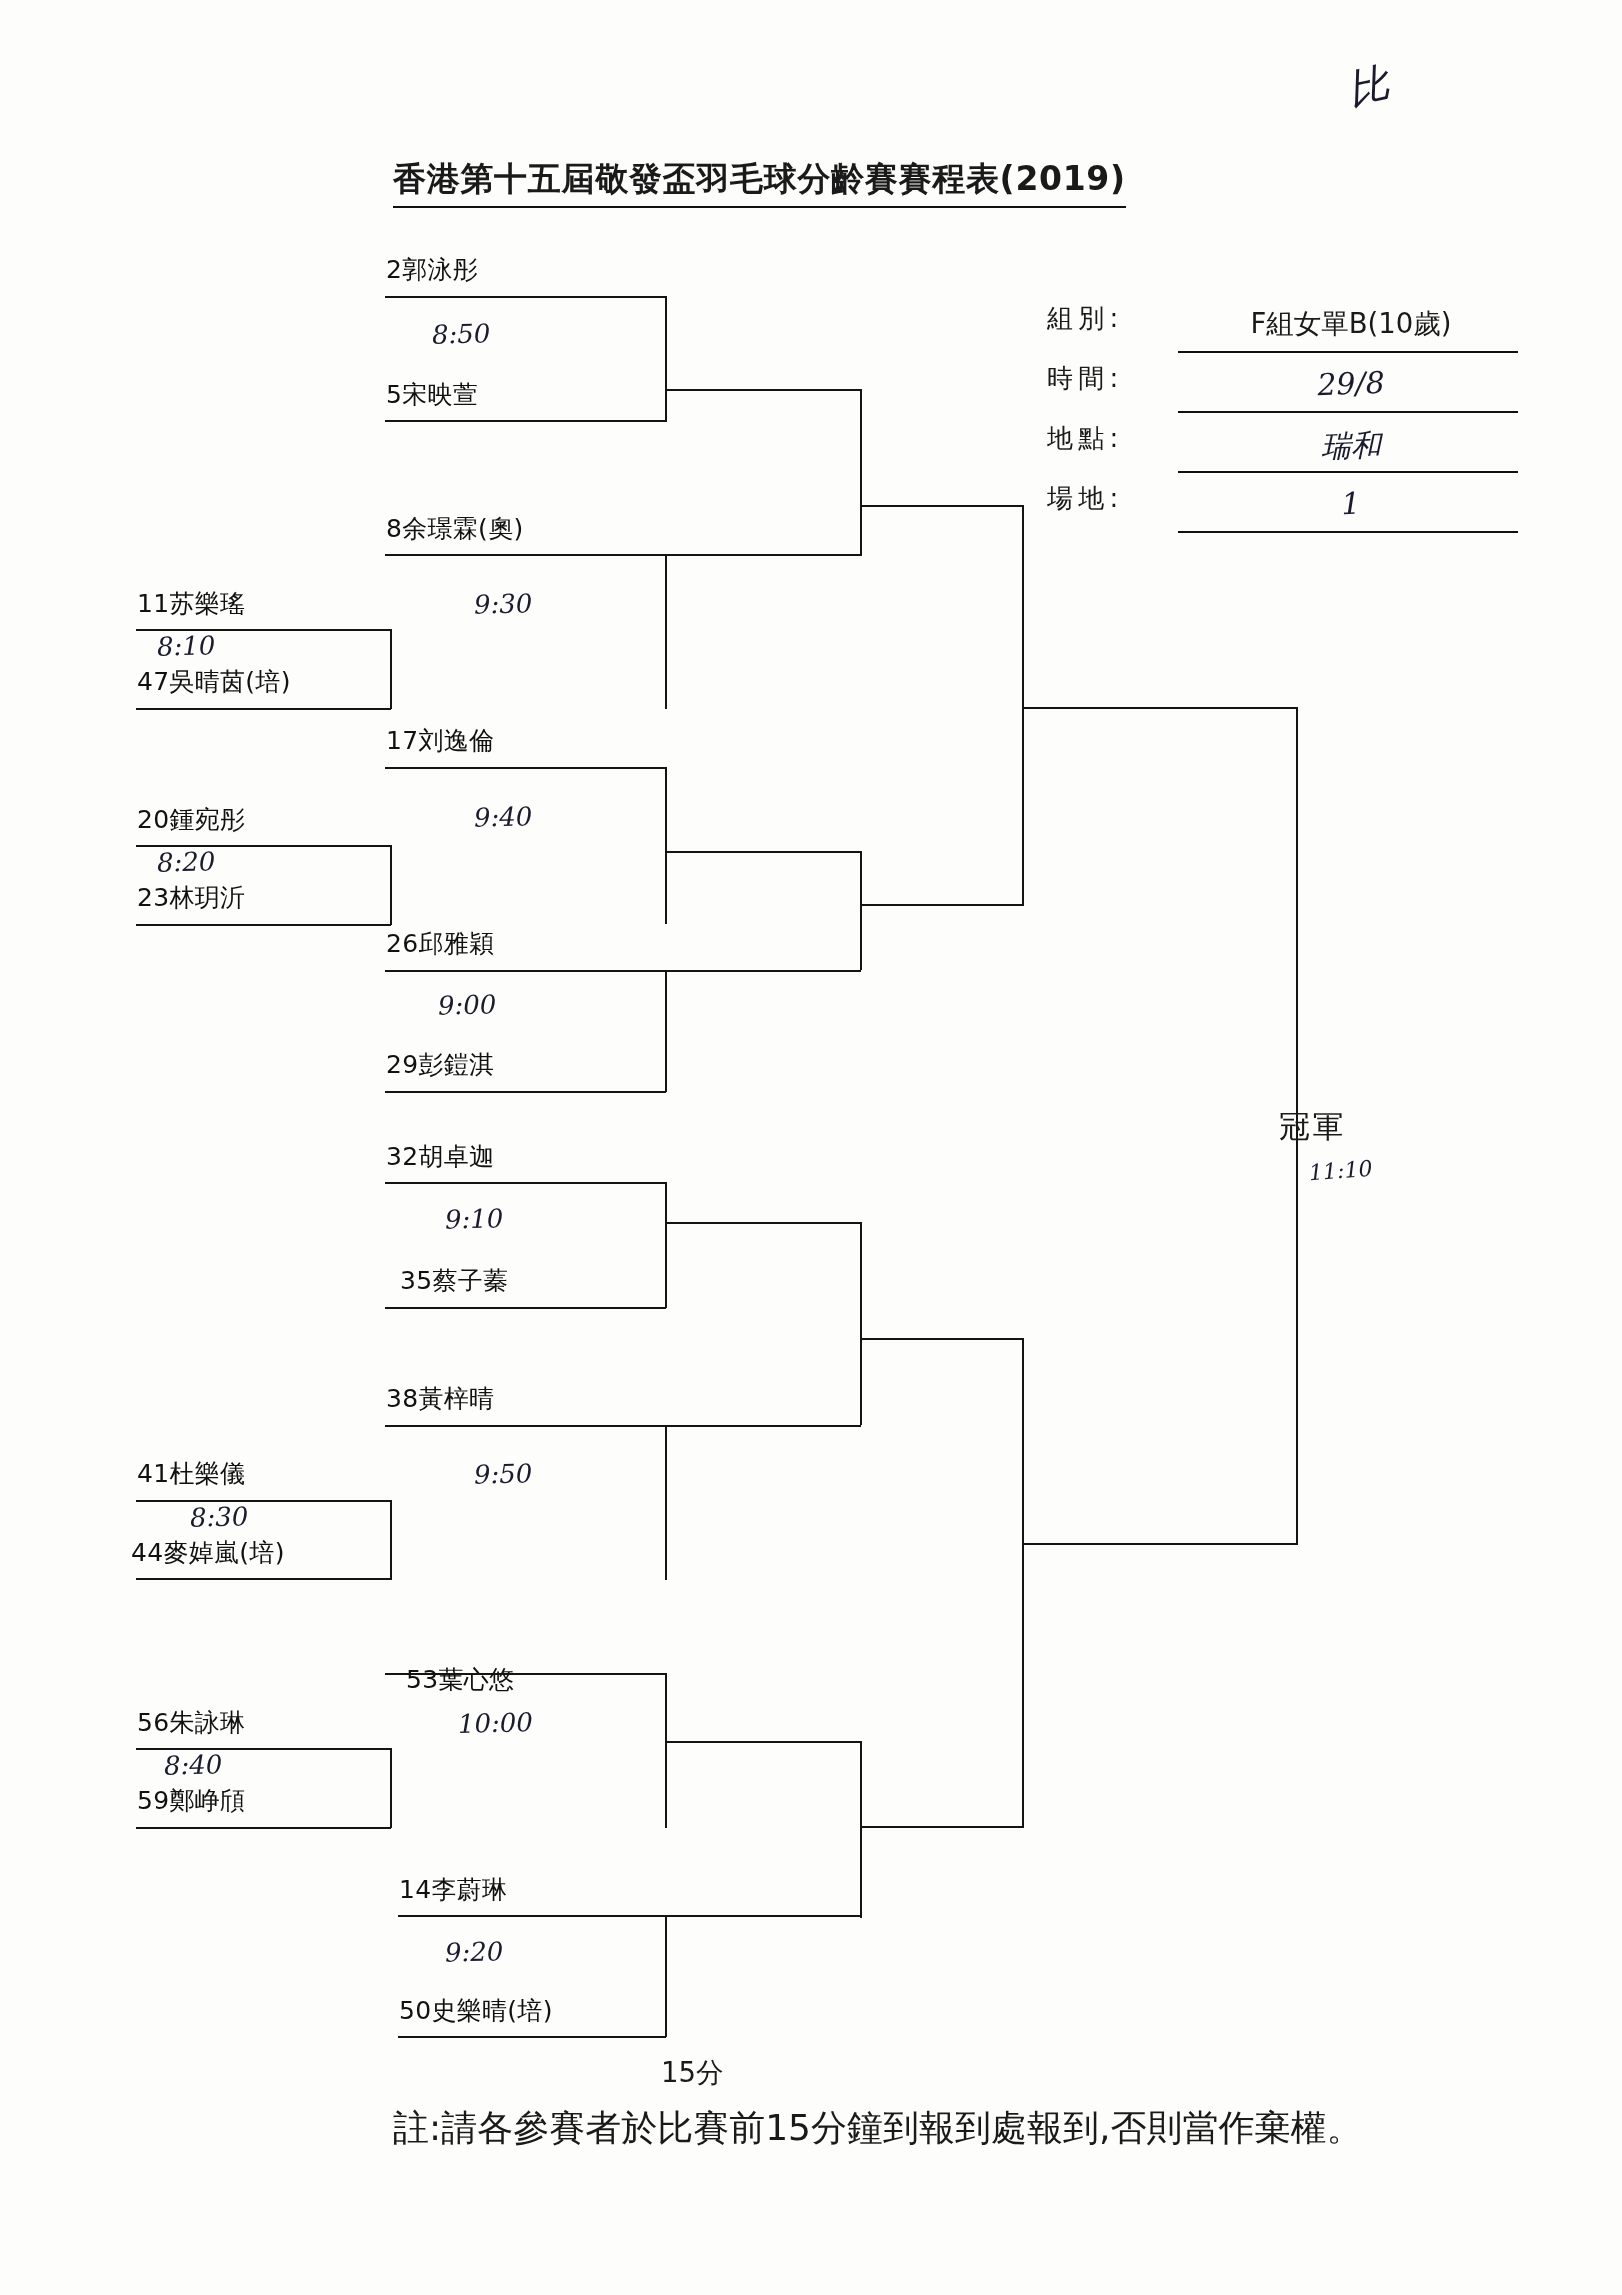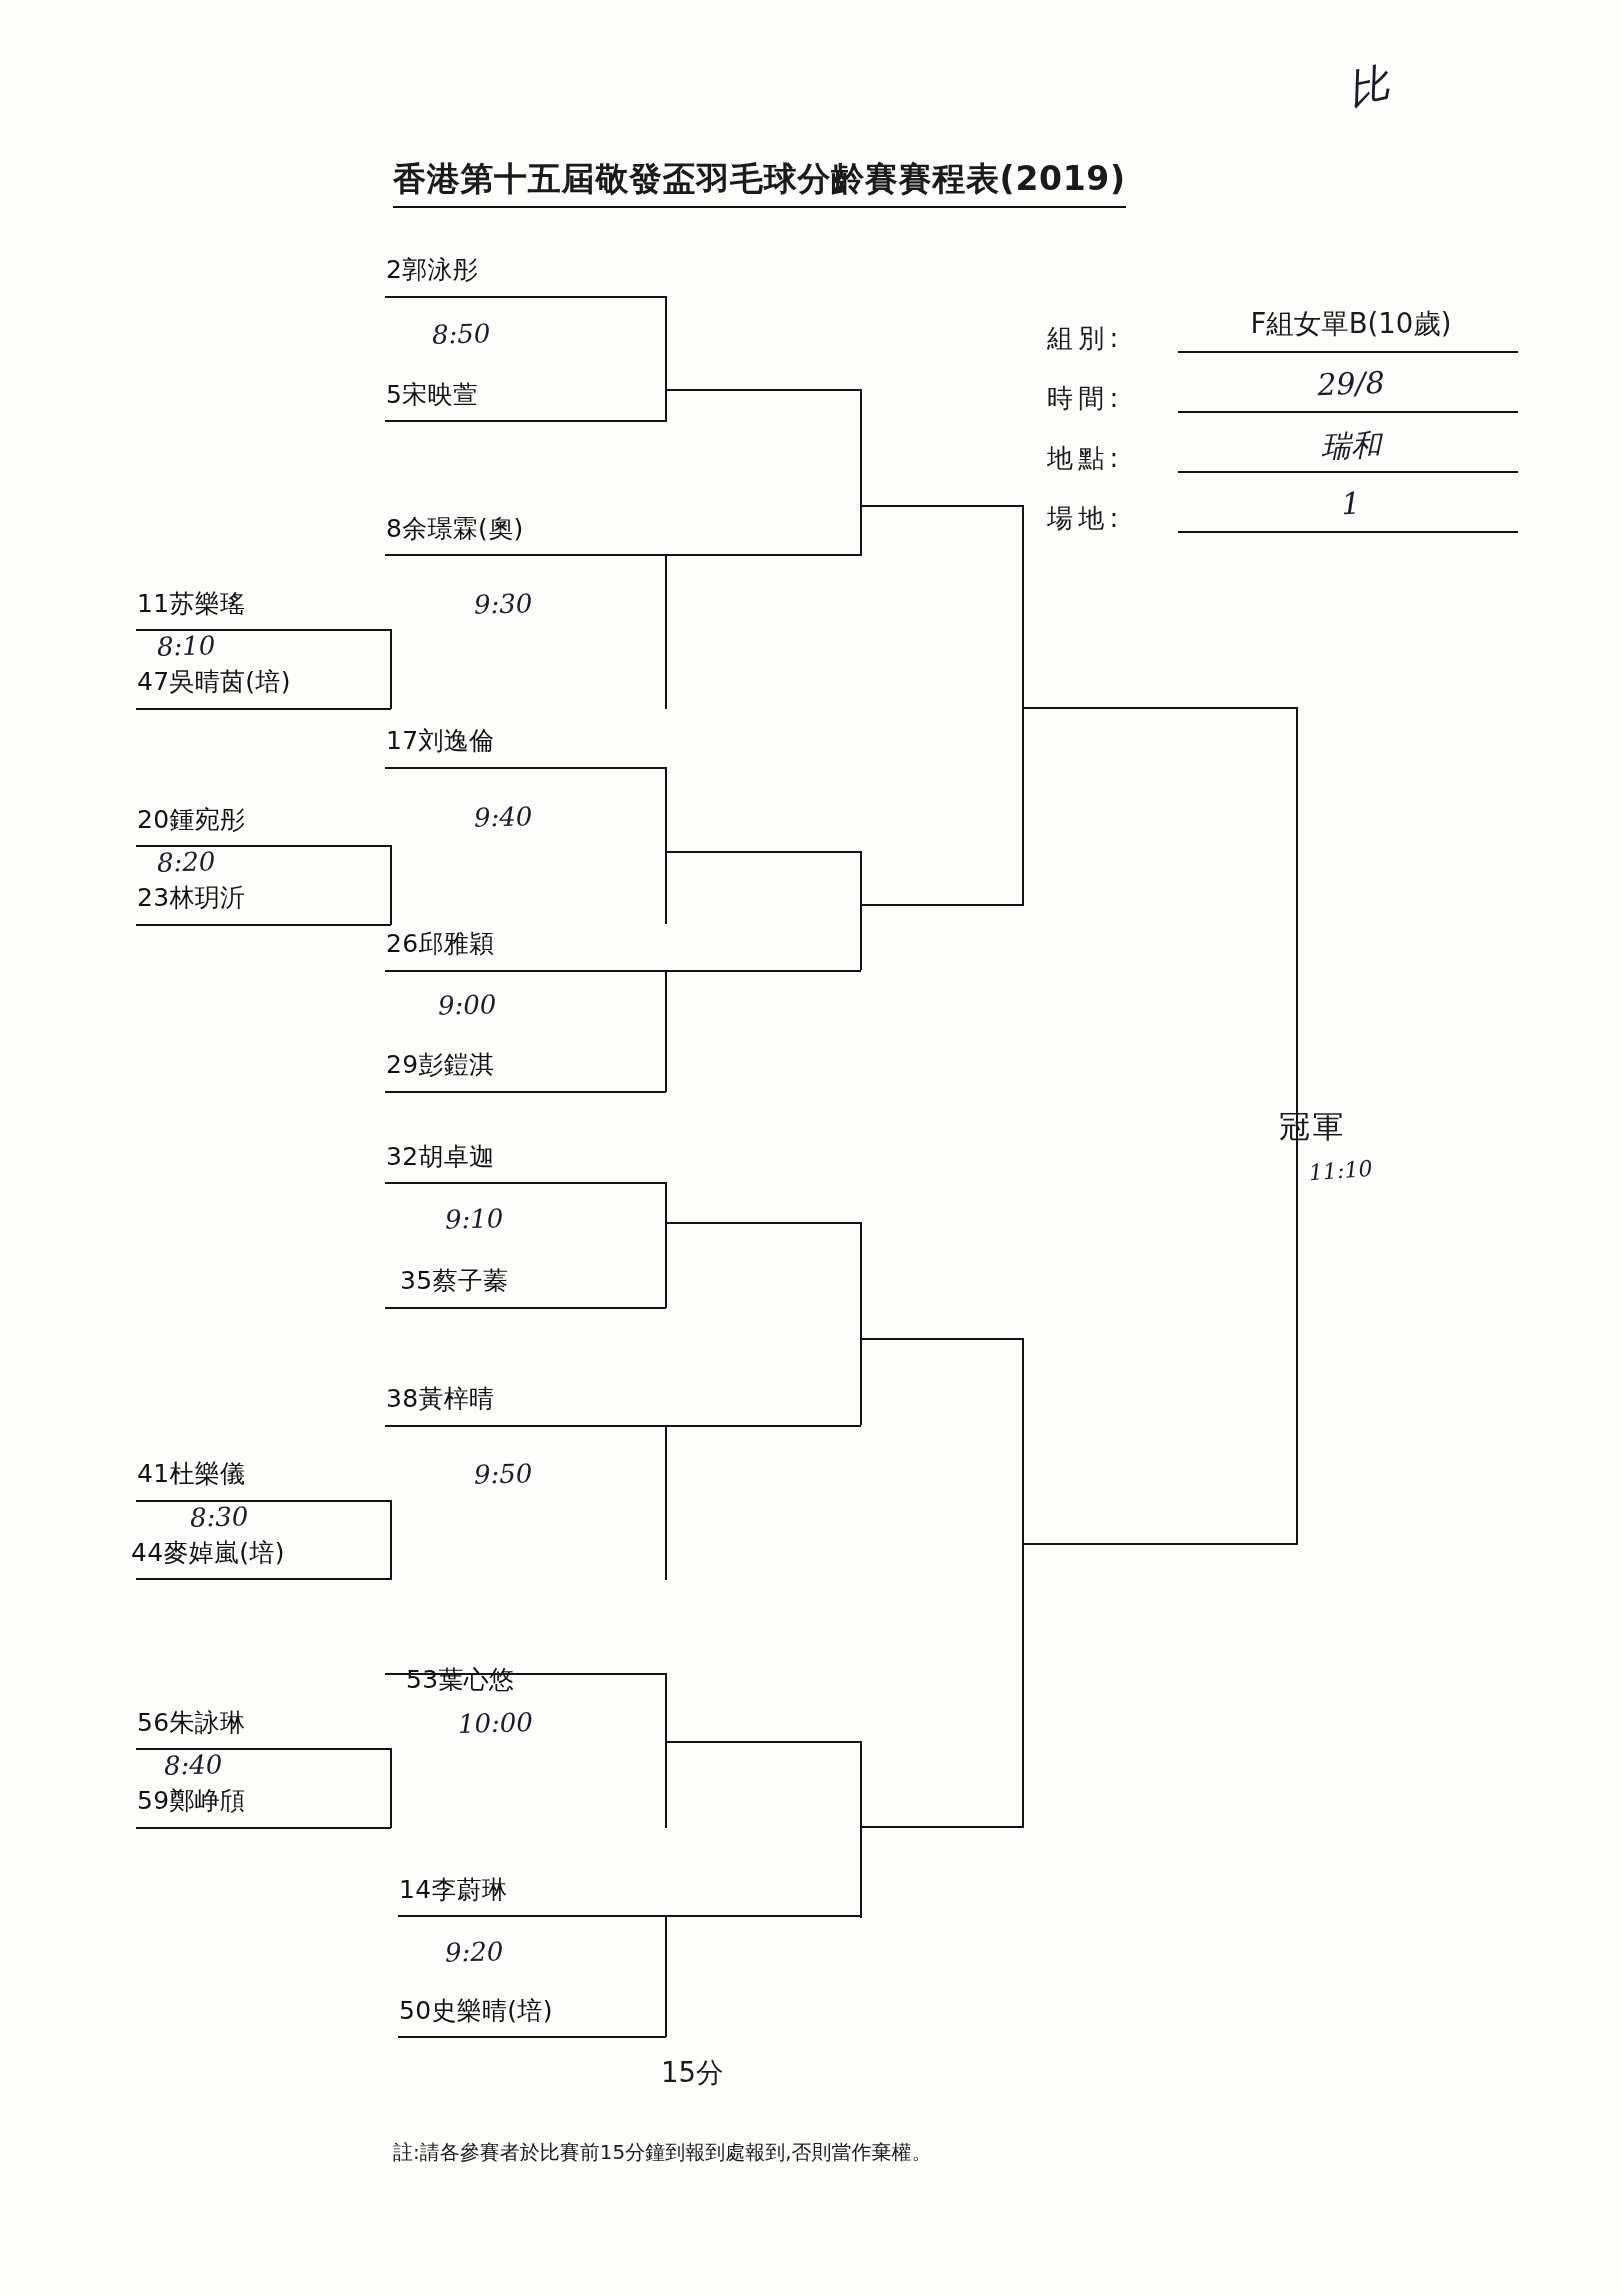--- a/index.html
+++ b/index.html
@@ -71,21 +71,21 @@
     top: 301px;
     width: 471px;
   }
   .info-row {
     position: relative;
     height: 60px;
   }
   .info-key {
     position: absolute;
     left: 0;
-    top: 20px;
+    top: 0;
     font-size: 26px;
     letter-spacing: 5.2px;
     white-space: nowrap;
   }
   .info-val-line {
     position: absolute;
     left: 131px;
     right: 0;
     top: 50px;
     border-bottom: 2px solid #111;
@@ -152,23 +152,22 @@
     position: absolute;
     left: 661px;
     top: 2055px;
     font-size: 27.5px;
     white-space: nowrap;
   }
   #footer-note {
     position: absolute;
     left: 393px;
     top: 2104px;
-    font-size: 20px;
-    white-space: nowrap;
-    margin-top: 35px;
+    font-size: 36px;
+    white-space: nowrap;
   }
 </style>
 </head>
 <body>
 
 <div class="sheet">
 
   <div id="scribble">比</div>
 
   <div id="title">香港第十五屆敬發盃羽毛球分齡賽賽程表(2019)</div>

